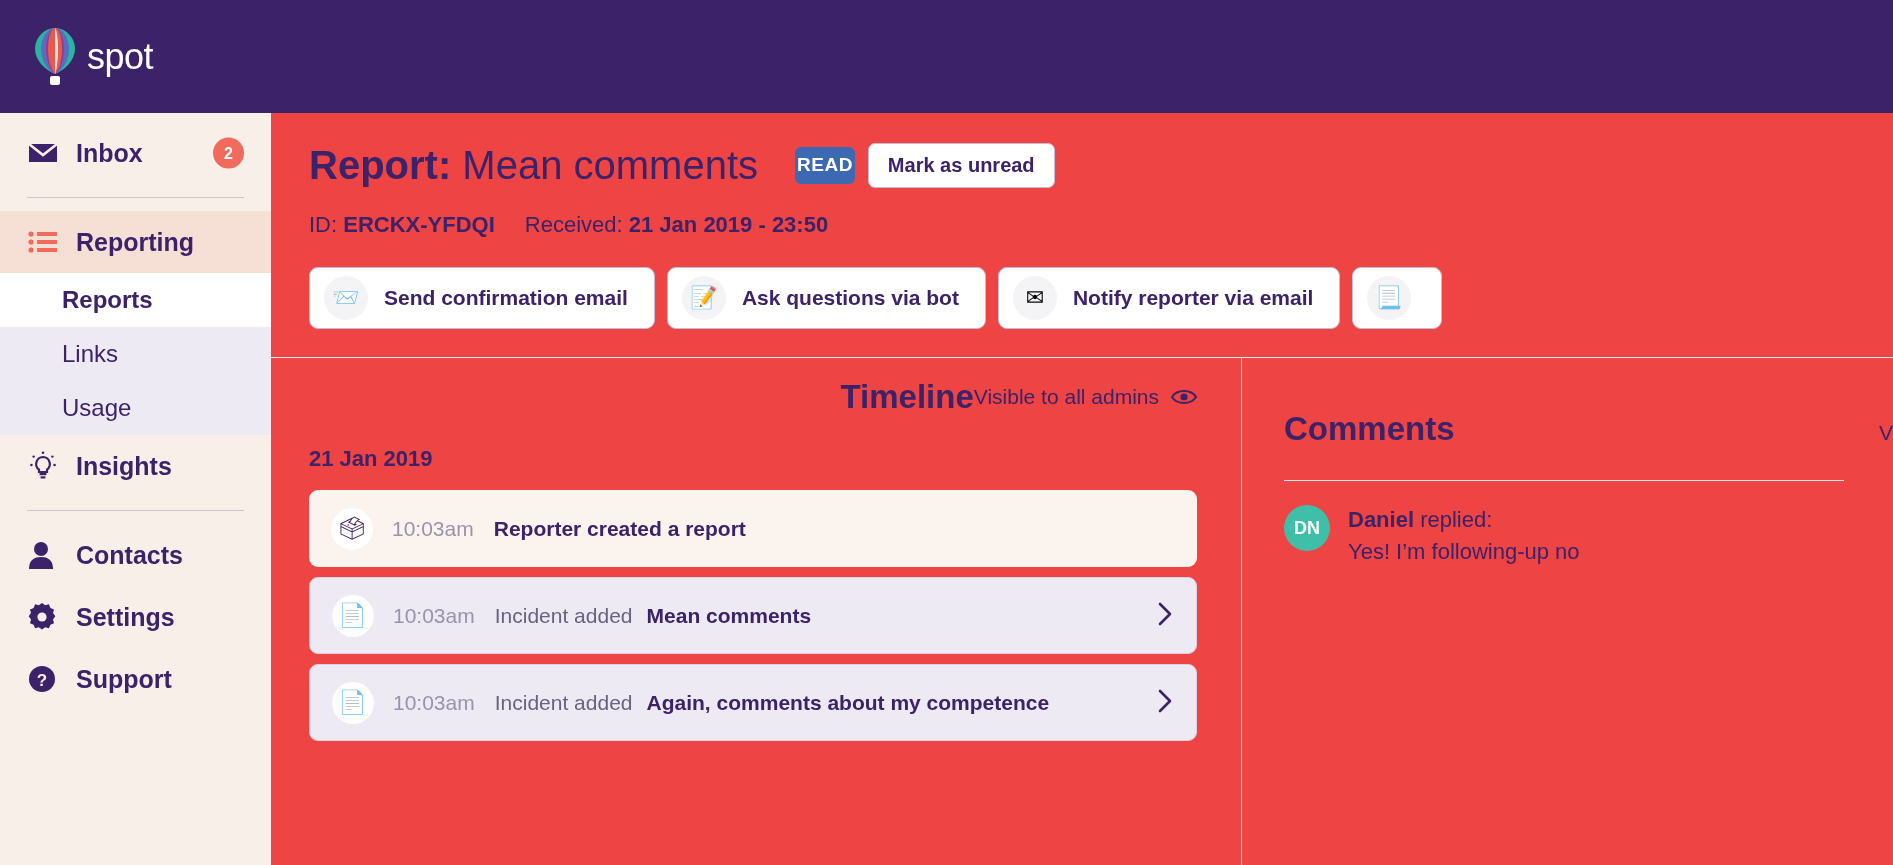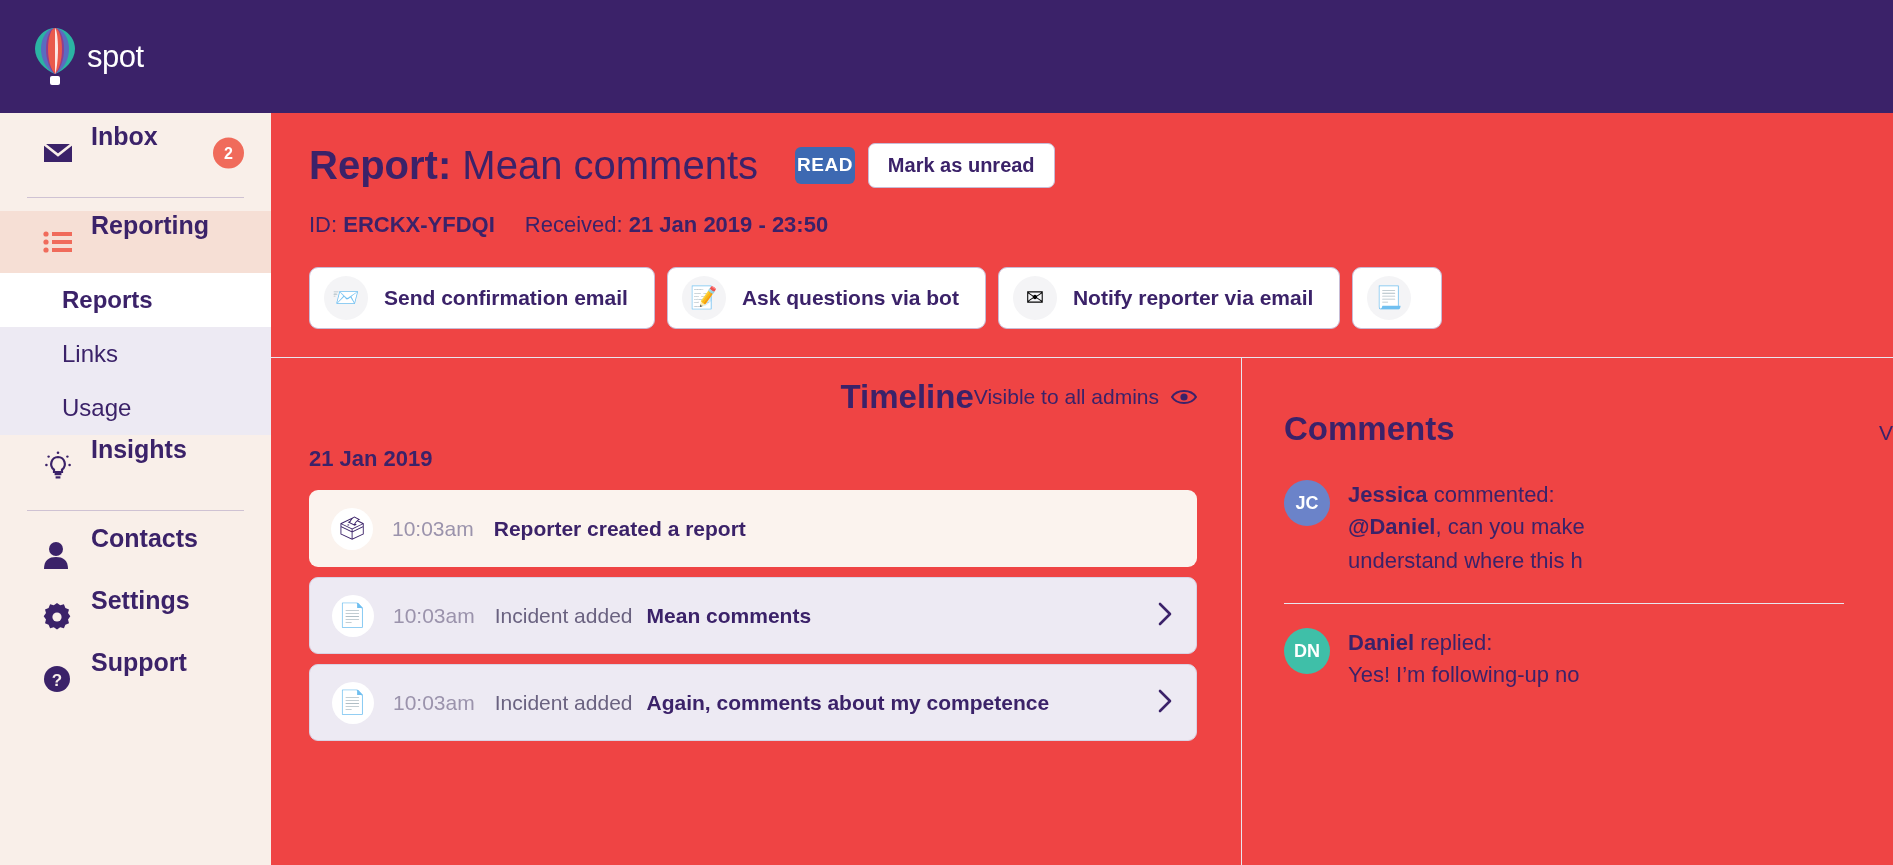--- a/index.html
+++ b/index.html
@@ -15,33 +15,33 @@
   
   .topbar {
     position: absolute; left: 0; top: 0;
     width: 1893px; height: 113px;
     background: #3B2269;
     display: flex; align-items: center;
   }
   .logo-wrap { display: flex; align-items: center; margin-left: 32px; }
   .balloon { width: 46px; height: 62px; position: relative; margin-right: 9px; }
   .logo-text {
-    color: #ffffff; font-size: 31px; font-weight: 400;
+    color: #ffffff; font-size: 36px; font-weight: 400;
     letter-spacing: -0.5px; line-height: 1;
   }
 
   
   .sidebar {
     position: absolute; left: 0; top: 113px;
     width: 271px; height: 752px;
     background: #F9EFE9;
   }
   .nav-item {
-    display: flex; 
-    height: 62px; padding-left: 43px;
+    display: flex; align-items: center;
+    height: 62px; padding-left: 28px;
     font-size: 25px; font-weight: 700; color: #3B2269;
     position: relative;
   }
   .nav-item .ico {
     width: 34px; margin-right: 14px;
     display: flex; align-items: center; justify-content: flex-start;
   }
   .nav-item.active-parent { background: #F6DFD5; }
   .nav-badge {
     position: absolute; right: 27px; top: 50%;
@@ -420,32 +420,20 @@
       </div>
 
       <div class="cm-col">
         <div class="cm-head">
           <div class="cm-title">Comments</div>
           <div class="cm-vis">V</div>
         </div>
 
         <div class="cm-list">
 
-          <div class="cm-item">
-            <span class="avatar" style="background:#6B83C9;">JC</span>
-            <div class="cm-body">
-              <div class="cm-line1">
-                <b>Jessica</b><span>&nbsp;</span><span>commented:</span>
-              </div>
-              <div class="cm-text">
-                <b>@Daniel</b><span>, can you make</span>
-              </div>
-              <div class="cm-text">understand where this h</div>
-            </div>
-          </div>
 
           <div class="cm-sep"></div>
 
           <div class="cm-item">
             <span class="avatar" style="background:#3FBFA8;">DN</span>
             <div class="cm-body">
               <div class="cm-line1">
                 <b>Daniel</b><span>&nbsp;</span><span>replied:</span>
               </div>
               <div class="cm-text">Yes! I’m following-up no</div>

